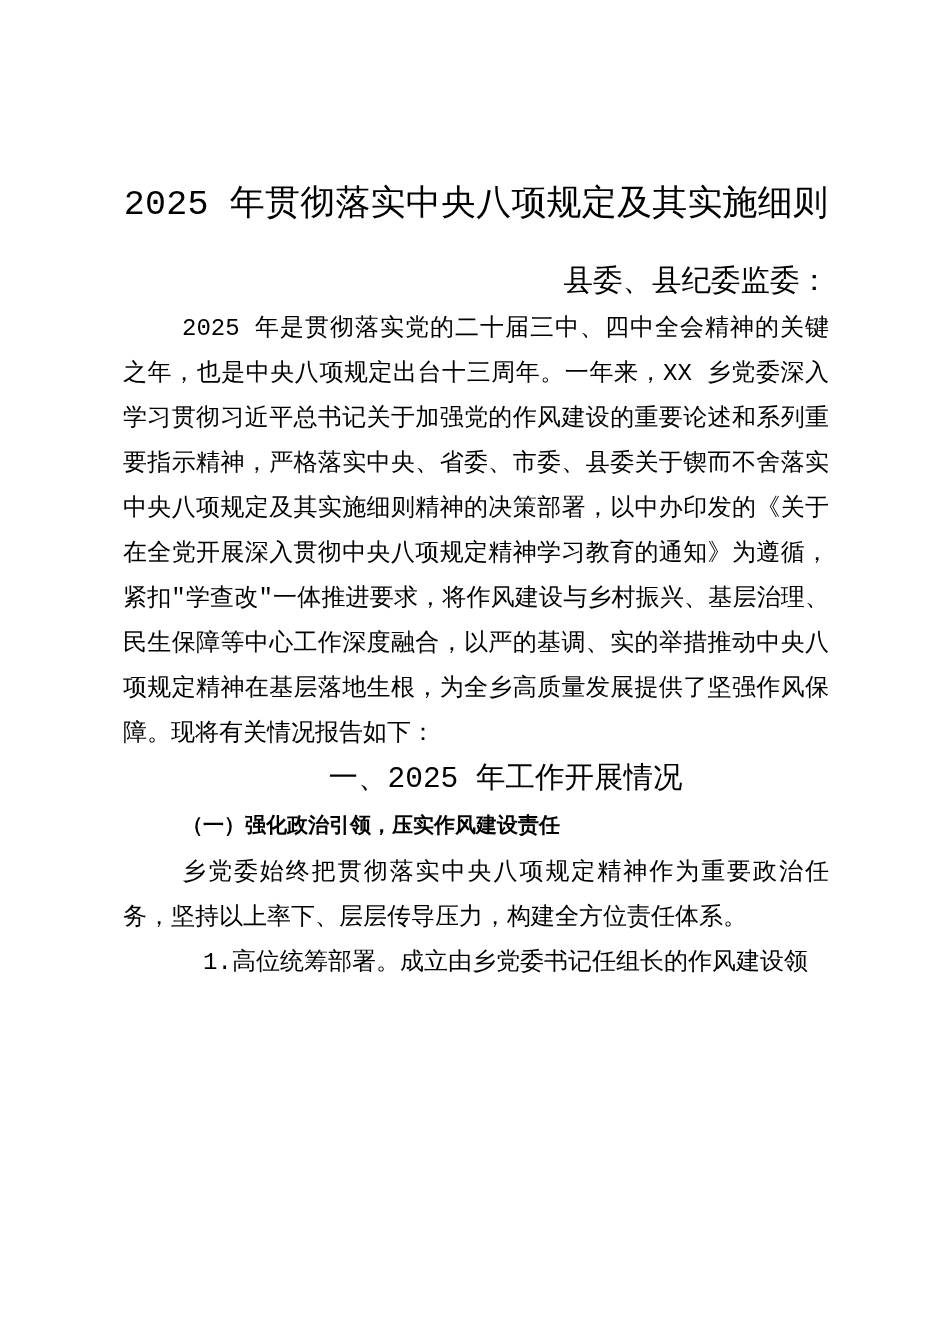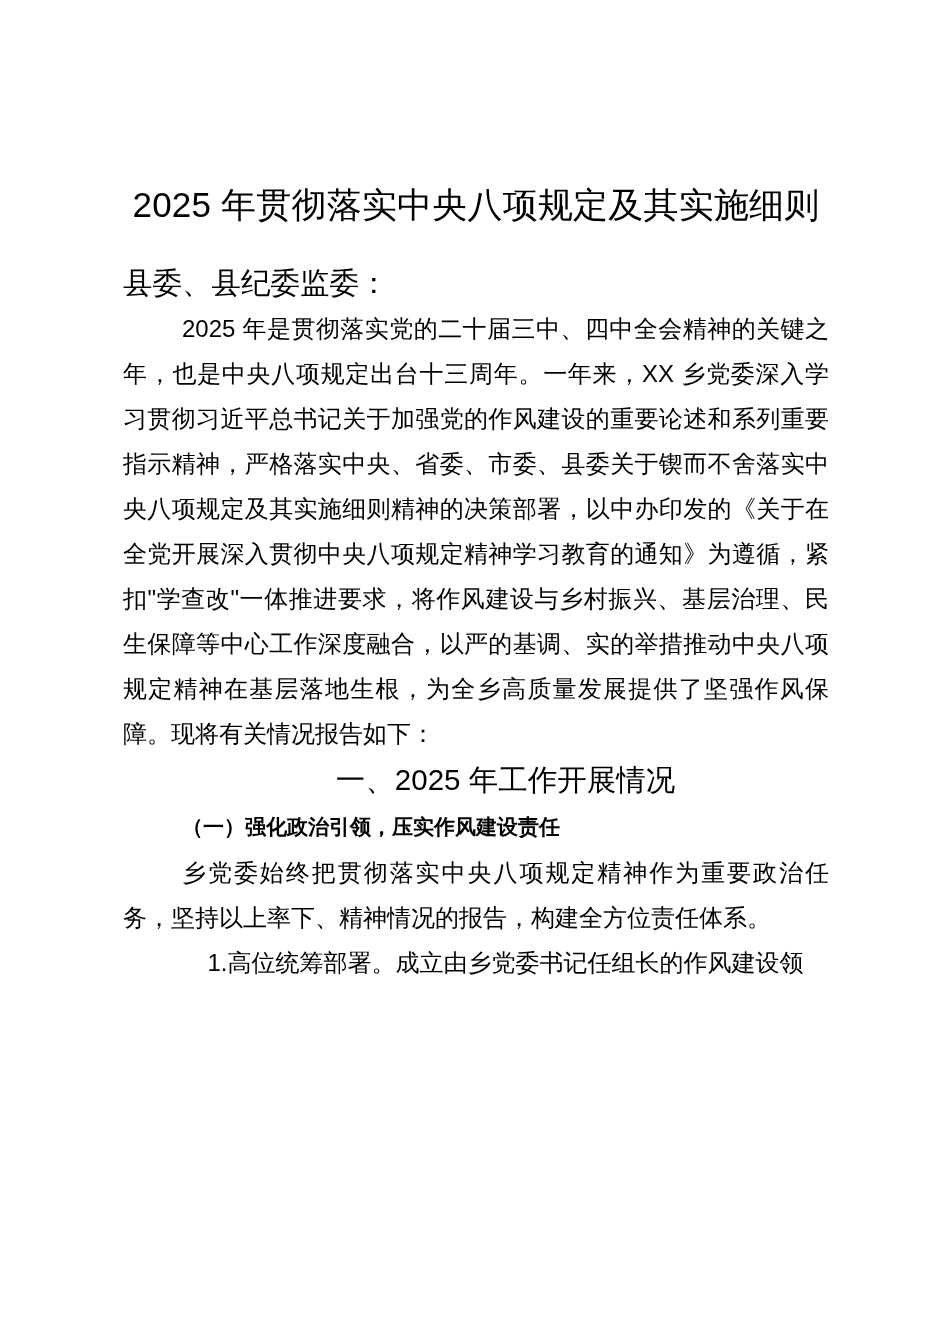--- a/index.html
+++ b/index.html
@@ -8,21 +8,21 @@
     background: #ffffff;
   }
 
   .page {
     position: relative;
     width: 866px;
     height: 1344px;
     background: #ffffff;
     overflow: hidden;
     box-sizing: border-box;
-    font-family: Liberation Sans, sans-serif;
+    font-family: Liberation Mono, monospace;
     color: #000000;
   }
 
   .page-body {
     position: absolute;
     left: 123px;
     top: 0;
     width: 706px;
   }
 
@@ -38,21 +38,21 @@
     word-break: break-all;
   }
 
   
   .salutation {
     margin: 0;
     padding-top: 27px;
     font-size: 29.5px;
     font-weight: 400;
     line-height: 47px;
-    text-align: left;
+    text-align: right;
     word-break: break-all;
   }
 
   
   .para {
     margin: 0;
     font-size: 24px;
     font-weight: 400;
     line-height: 45px;
     text-align: justify;
@@ -99,18 +99,18 @@
     </div>
 
     <p class="salutation">县委、县纪委监委：</p>
 
     <p class="para">2025 年是贯彻落实党的二十届三中、四中全会精神的关键之年，也是中央八项规定出台十三周年。一年来，XX 乡党委深入学习贯彻习近平总书记关于加强党的作风建设的重要论述和系列重要指示精神，严格落实中央、省委、市委、县委关于锲而不舍落实中央八项规定及其实施细则精神的决策部署，以中办印发的《关于在全党开展深入贯彻中央八项规定精神学习教育的通知》为遵循，紧扣"学查改"一体推进要求，将作风建设与乡村振兴、基层治理、民生保障等中心工作深度融合，以严的基调、实的举措推动中央八项规定精神在基层落地生根，为全乡高质量发展提供了坚强作风保障。现将有关情况报告如下：</p>
 
     <p class="heading-1">一、2025 年工作开展情况</p>
 
     <p class="heading-2">（一）强化政治引领，压实作风建设责任</p>
 
-    <p class="para">乡党委始终把贯彻落实中央八项规定精神作为重要政治任务，坚持以上率下、精神情况的报告，构建全方位责任体系。</p>
+    <p class="para">乡党委始终把贯彻落实中央八项规定精神作为重要政治任务，坚持以上率下、层层传导压力，构建全方位责任体系。</p>
 
     <p class="para truncated">1.高位统筹部署。成立由乡党委书记任组长的作风建设领</p>
 
   </div>
 </div>
 
 </body></html>

